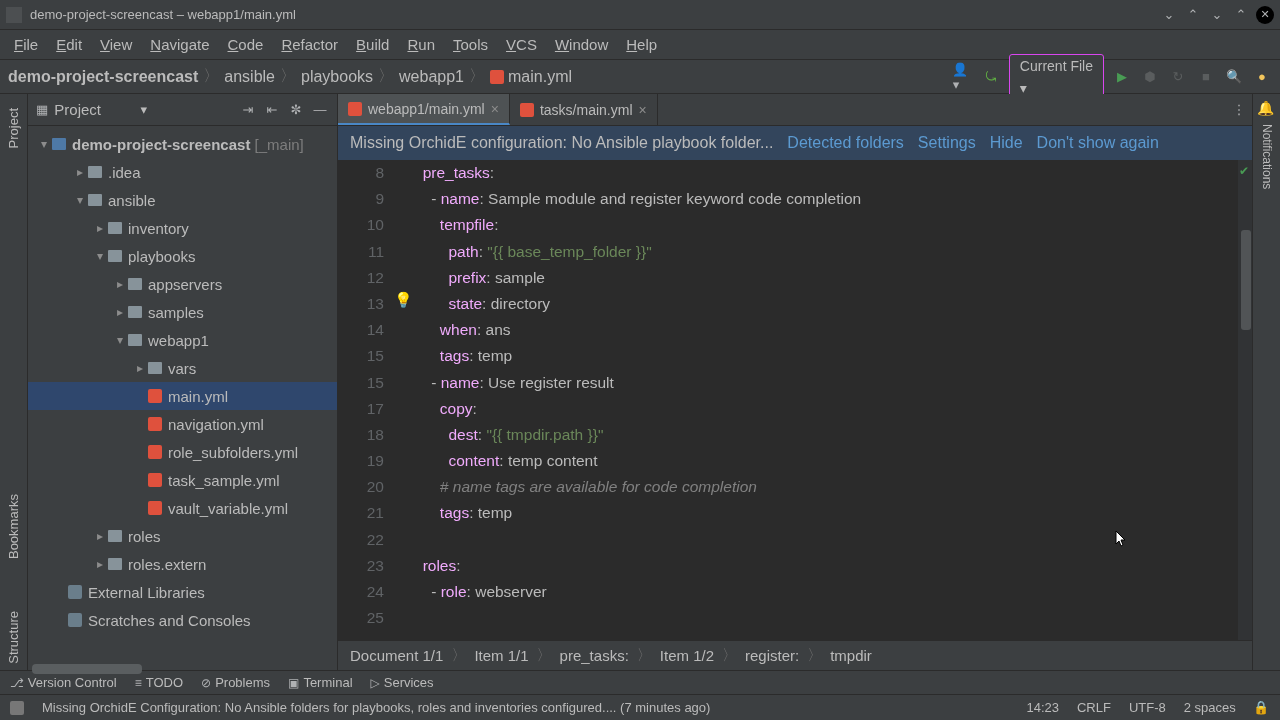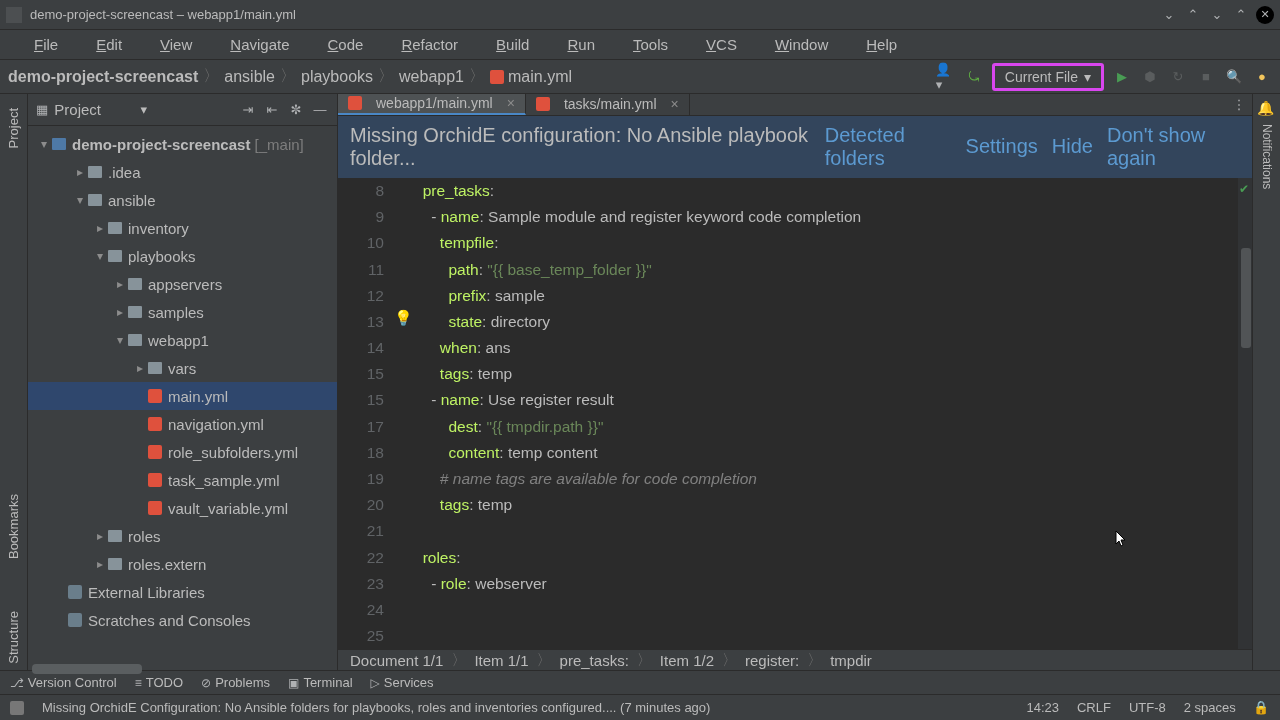--- a/index.html
+++ b/index.html
@@ -6,31 +6,31 @@
 body { width: 1280px; height: 720px; background: #3C3F41; color: #BBBBBB; overflow: hidden; font-size: 13px; }
 
 .titlebar { height: 30px; background: #3C3F41; display: flex; align-items: center; padding: 0 6px; border-bottom: 1px solid #2B2B2B; }
 .titlebar .app-icon { width: 16px; height: 16px; background: #4C4F51; margin-right: 8px; }
 .titlebar .title { flex: 1; color: #BBBBBB; font-size: 13px; }
 .titlebar .win-controls { display: flex; gap: 6px; align-items: center; }
 .titlebar .win-controls span { width: 18px; height: 18px; display: flex; align-items: center; justify-content: center; color: #AFB1B3; cursor: pointer; }
 .titlebar .win-controls .close { background: #000; border-radius: 50%; font-size: 11px; }
 
 .menubar { height: 30px; display: flex; align-items: center; padding: 0 6px; gap: 2px; border-bottom: 1px solid #2B2B2B; color: #BBBBBB; font-size: 15px; }
-.menubar span { padding: 3px 8px; cursor: pointer; margin-left: 20px; }
+.menubar span { padding: 3px 8px; cursor: pointer; }
 .menubar span u { text-decoration: underline; }
 
 .navbar { height: 34px; display: flex; align-items: center; padding: 0 8px; border-bottom: 1px solid #2B2B2B; }
 .breadcrumbs { display: flex; align-items: center; gap: 2px; font-size: 16px; flex: 1; }
 .breadcrumbs .crumb { color: #BBBBBB; }
 .breadcrumbs .sep { color: #6E6E6E; padding: 0 3px; }
 .breadcrumbs .file-ico { width: 14px; height: 14px; background: #DF513D; display: inline-block; margin-right: 4px; border-radius: 2px; vertical-align: middle; }
 .toolbar-right { display: flex; align-items: center; gap: 8px; }
 .tool-icon { width: 20px; height: 20px; display: flex; align-items: center; justify-content: center; color: #AFB1B3; cursor: pointer; }
-.run-config { background: #3C3F41; border: 3px solid #d946ef; padding: 3px 10px; border-radius: 3px; font-size: 14px; color: #BBBBBB; display: flex; align-items: flex-start; gap: 6px; cursor: pointer; }
+.run-config { background: #3C3F41; border: 1px solid #d946ef; padding: 3px 10px; border-radius: 3px; font-size: 14px; color: #BBBBBB; display: flex; align-items: flex-start; gap: 6px; cursor: pointer; flex-direction: column; }
 .run-icon { color: #499C54; }
 .disabled-icon { color: #5A5D5E; }
 
 .main { display: flex; height: 576px; }
 
 .left-gutter { width: 28px; background: #3C3F41; display: flex; flex-direction: column; align-items: center; border-right: 1px solid #2B2B2B; padding-top: 8px; gap: 40px; }
 .left-gutter .vertical-label { writing-mode: vertical-rl; transform: rotate(180deg); font-size: 13px; color: #BBBBBB; cursor: pointer; padding: 6px 0; }
 
 .project-panel { width: 310px; background: #3C3F41; border-right: 1px solid #2B2B2B; display: flex; flex-direction: column; }
 .project-header { height: 32px; display: flex; align-items: center; padding: 0 8px; border-bottom: 1px solid #2B2B2B; gap: 6px; }
@@ -48,40 +48,40 @@
 .tree-row .ico-yml { width: 14px; height: 14px; background: #DF513D; border-radius: 2px; margin-right: 6px; }
 .tree-row .ico-lib { width: 14px; height: 14px; background: #6A7E8B; border-radius: 2px; margin-right: 6px; }
 .tree-row .label { color: #BBBBBB; }
 .tree-row .label.bold { font-weight: bold; }
 .tree-row .meta { color: #7D7D7D; }
 .tree-scroll-hint { height: 10px; background: #5A5E60; margin: 2px 4px 0 4px; width: 110px; border-radius: 4px; position: relative; top: 4px; }
 
 .editor-area { flex: 1; display: flex; flex-direction: column; background: #2B2B2B; position: relative; }
 
 .tabs { height: 32px; display: flex; align-items: stretch; background: #3C3F41; border-bottom: 1px solid #2B2B2B; }
-.tab { display: flex; align-items: center; padding: 0 10px; gap: 14px; border-right: 1px solid #2B2B2B; cursor: pointer; font-size: 14px; }
+.tab { display: flex; align-items: center; padding: 0 10px; gap: 6px; border-right: 1px solid #2B2B2B; cursor: pointer; font-size: 14px; }
 .tab.active { background: #4E5254; border-bottom: 2px solid #4A88C7; }
 .tab .tab-ico { width: 14px; height: 14px; background: #DF513D; border-radius: 2px; }
 .tab .close { color: #8C8C8C; font-size: 14px; }
 .tabs-spacer { flex: 1; }
 .tabs-menu { width: 26px; display: flex; align-items: center; justify-content: center; color: #AFB1B3; cursor: pointer; }
 
-.banner { background: #33455C; color: #BBBBBB; padding: 8px 12px; display: flex; align-items: center; gap: 14px; font-size: 20px; }
+.banner { background: #33455C; color: #BBBBBB; padding: 8px 12px; display: flex; align-items: center; gap: 14px; font-size: 16px; }
 .banner .msg { color: #BBBBBB; }
 .banner .link { color: #5C9AD1; cursor: pointer; }
 
 .editor { flex: 1; display: flex; position: relative; font-family: "JetBrains Mono", Consolas, monospace; font-size: 15.5px; }
 .gutter { width: 56px; text-align: right; padding-right: 10px; color: #606366; user-select: none; }
 .gutter .ln { height: 26.2px; line-height: 26.2px; }
 .fold-col { width: 20px; position: relative; }
 .fold-col .bulb { position: absolute; top: 131px; left: 0; color: #F2C55C; font-size: 15px; }
 .code { flex: 1; position: relative; }
 .code .line { height: 26.2px; line-height: 26.2px; white-space: pre; }
 .code .line.hl { background: #323232; }
-.tok-key { color: #bef264; margin-top: 23px; }
+.tok-key { color: #f0abfc; margin-top: 23px; }
 .tok-str { color: #6A8759; }
 .tok-val { color: #BBBBBB; }
 .tok-cmt { color: #808080; font-style: italic; }
 .editor-right-gutter { width: 14px; background: #313335; position: relative; }
 .editor-right-gutter .check { color: #499C54; position: absolute; top: 4px; left: 1px; font-size: 12px; }
 .editor-right-gutter .scroll-thumb { position: absolute; right: 1px; top: 70px; width: 10px; height: 100px; background: #515456; border-radius: 3px; }
 
 .right-gutter-notif { width: 28px; background: #3C3F41; display: flex; flex-direction: column; align-items: center; padding-top: 6px; border-left: 1px solid #2B2B2B; }
 .right-gutter-notif .bell { color: #AFB1B3; font-size: 14px; margin-bottom: 8px; }
 .right-gutter-notif .vlabel { writing-mode: vertical-rl; font-size: 12px; color: #BBBBBB; }
@@ -341,20 +341,21 @@
       <div class="code" id="code">
           <div class="line"><span class="tok-val">  </span><span class="tok-key">pre_tasks</span><span class="tok-val">:</span></div>
           <div class="line"><span class="tok-val">    - </span><span class="tok-key">name</span><span class="tok-val">: </span><span class="tok-val">Sample module and register keyword code completion</span></div>
           <div class="line"><span class="tok-val">      </span><span class="tok-key">tempfile</span><span class="tok-val">:</span></div>
           <div class="line"><span class="tok-val">        </span><span class="tok-key">path</span><span class="tok-val">: </span><span class="tok-str">"{{ base_temp_folder }}"</span></div>
           <div class="line"><span class="tok-val">        </span><span class="tok-key">prefix</span><span class="tok-val">: </span><span class="tok-val">sample</span></div>
           <div class="line"><span class="tok-val">        </span><span class="tok-key">state</span><span class="tok-val">: </span><span class="tok-val">directory</span></div>
           <div class="line"><span class="tok-val">      </span><span class="tok-key">when</span><span class="tok-val">: </span><span class="tok-val">ans</span></div>
           <div class="line"><span class="tok-val">      </span><span class="tok-key">tags</span><span class="tok-val">: </span><span class="tok-val">temp</span></div>
           <div class="line"><span class="tok-val">    - </span><span class="tok-key">name</span><span class="tok-val">: </span><span class="tok-val">Use register result</span></div>
+          <div class="line"><span class="tok-val">      </span><span class="tok-key">copy</span><span class="tok-val">:</span></div>
           <div class="line"><span class="tok-val">        </span><span class="tok-key">dest</span><span class="tok-val">: </span><span class="tok-str">"{{ tmpdir.path }}"</span></div>
           <div class="line"><span class="tok-val">        </span><span class="tok-key">content</span><span class="tok-val">: </span><span class="tok-val">temp content</span></div>
           <div class="line"><span class="tok-val">      </span><span class="tok-cmt"># name tags are available for code completion</span></div>
           <div class="line"><span class="tok-val">      </span><span class="tok-key">tags</span><span class="tok-val">: </span><span class="tok-val">temp</span></div>
           <div class="line"></div>
           <div class="line"><span class="tok-val">  </span><span class="tok-key">roles</span><span class="tok-val">:</span></div>
           <div class="line"><span class="tok-val">    - </span><span class="tok-key">role</span><span class="tok-val">: </span><span class="tok-val">webserver</span></div>
         </div>
       <div class="editor-right-gutter">
         <span class="check">✔</span>

